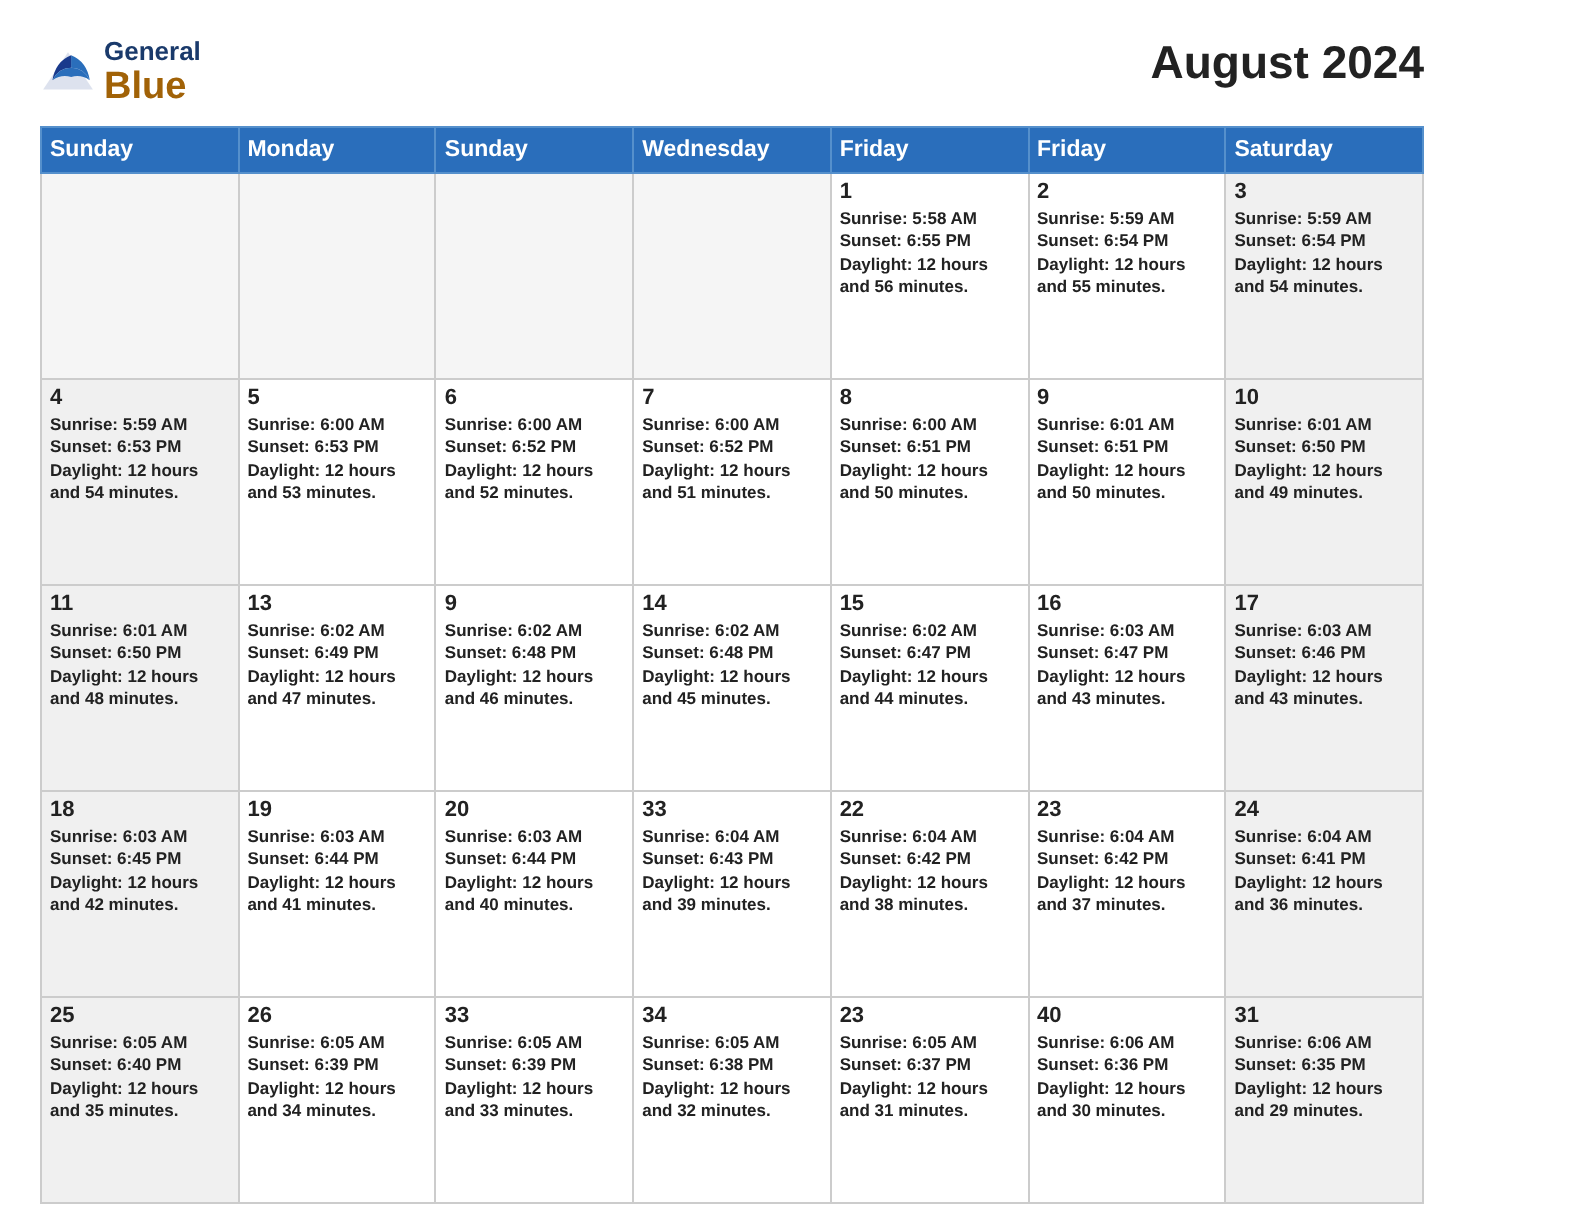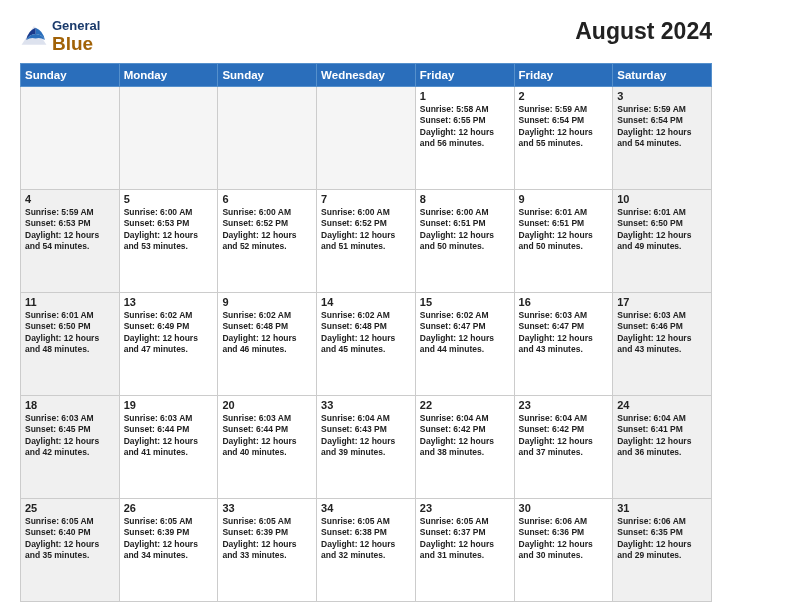--- a/index.html
+++ b/index.html
@@ -336,21 +336,21 @@
 and 32 minutes.</div>
           </td>
           <td>
             <span class="day-number">23</span>
             <div class="day-info" style="white-space: pre-line;">Sunrise: 6:05 AM
 Sunset: 6:37 PM
 Daylight: 12 hours
 and 31 minutes.</div>
           </td>
           <td>
-            <span class="day-number">30</span>
+            <span class="day-number">40</span>
             <div class="day-info" style="white-space: pre-line;">Sunrise: 6:06 AM
 Sunset: 6:36 PM
 Daylight: 12 hours
 and 30 minutes.</div>
           </td>
           <td class="shaded">
             <span class="day-number">31</span>
             <div class="day-info" style="white-space: pre-line;">Sunrise: 6:06 AM
 Sunset: 6:35 PM
 Daylight: 12 hours

